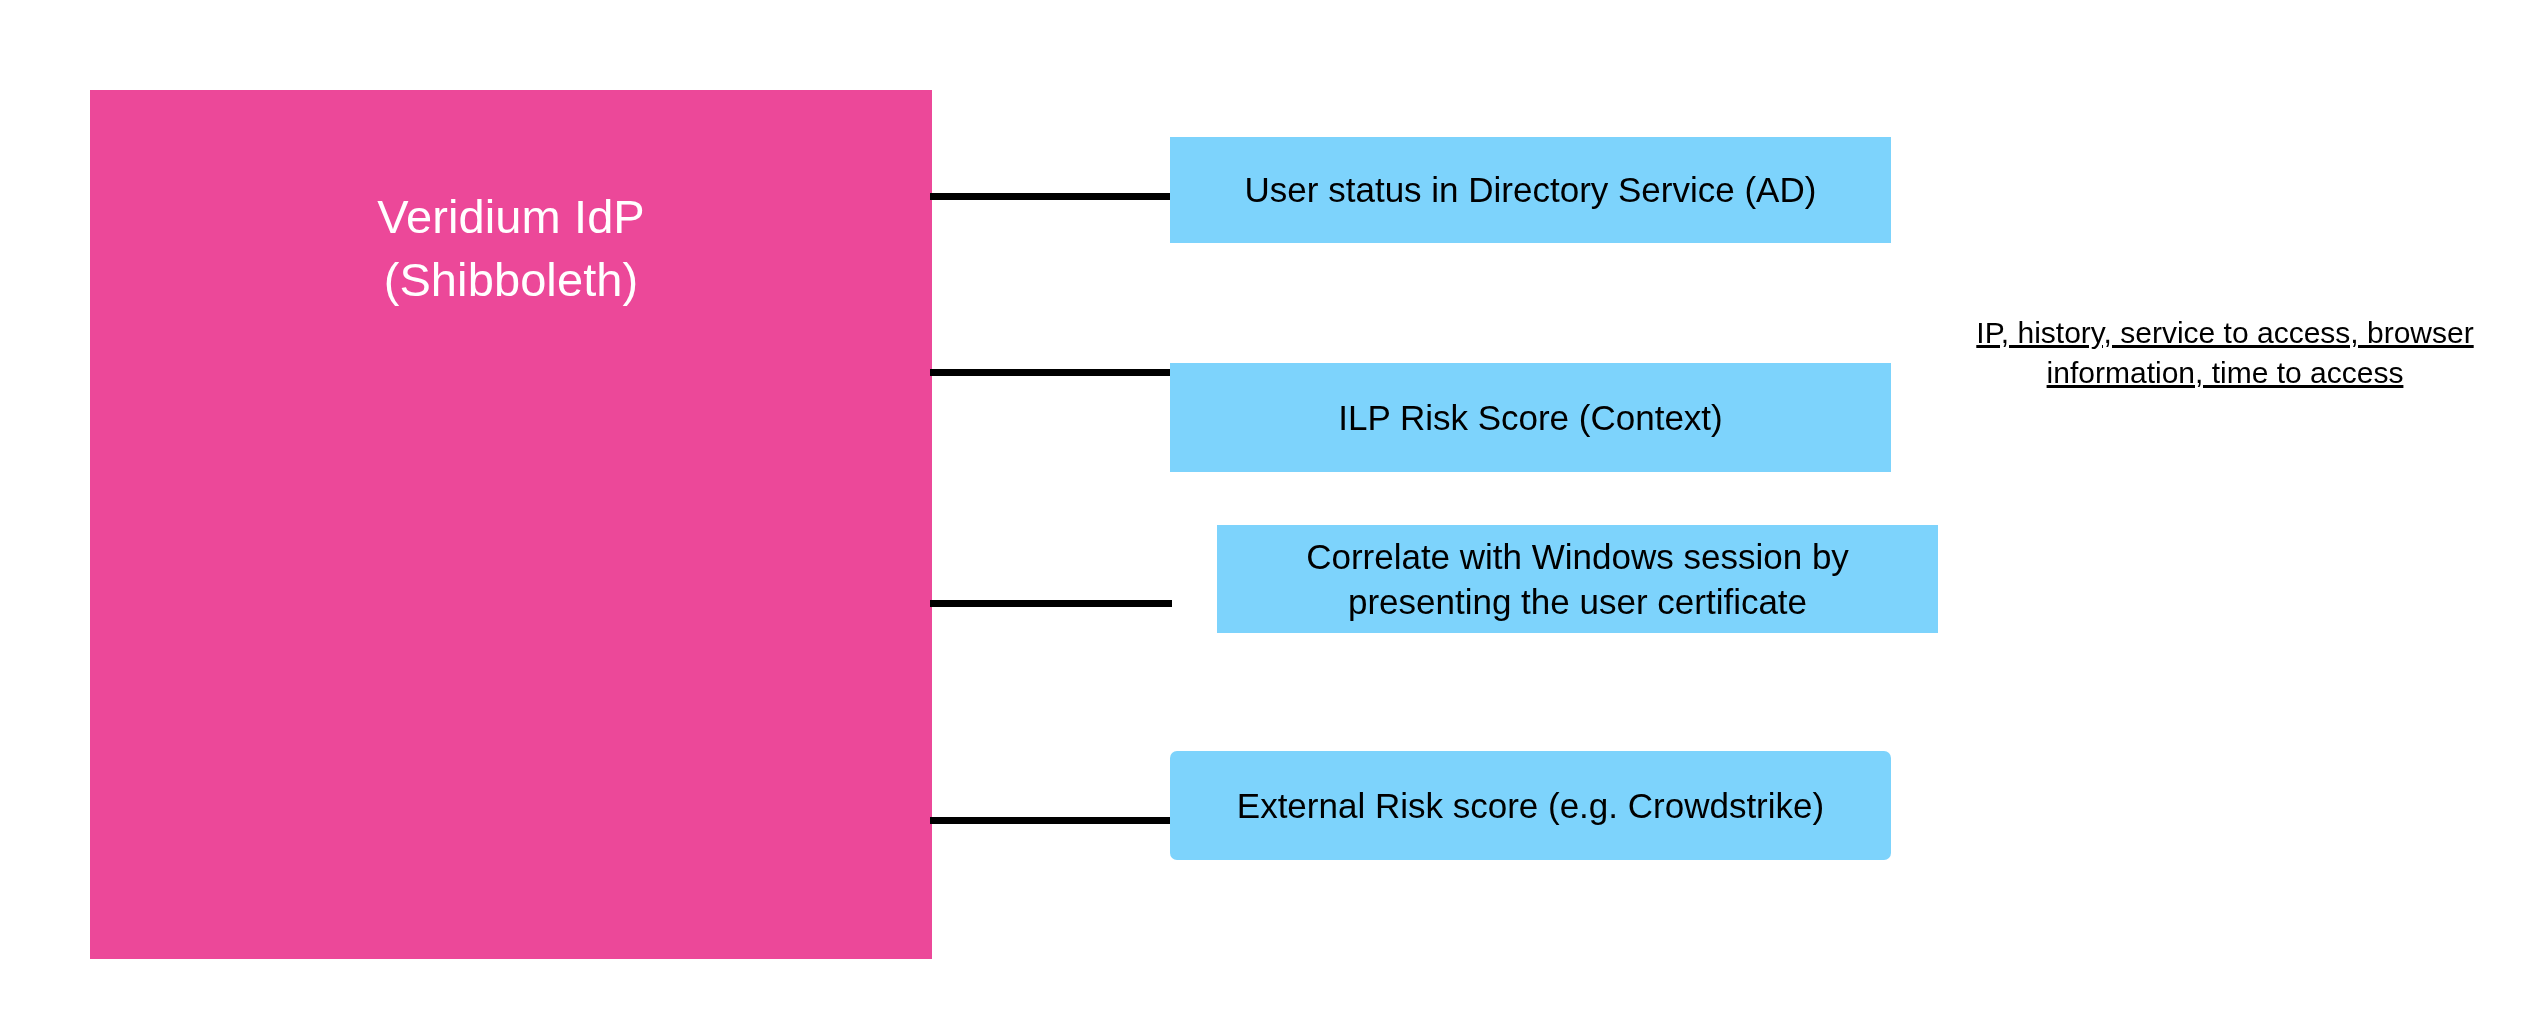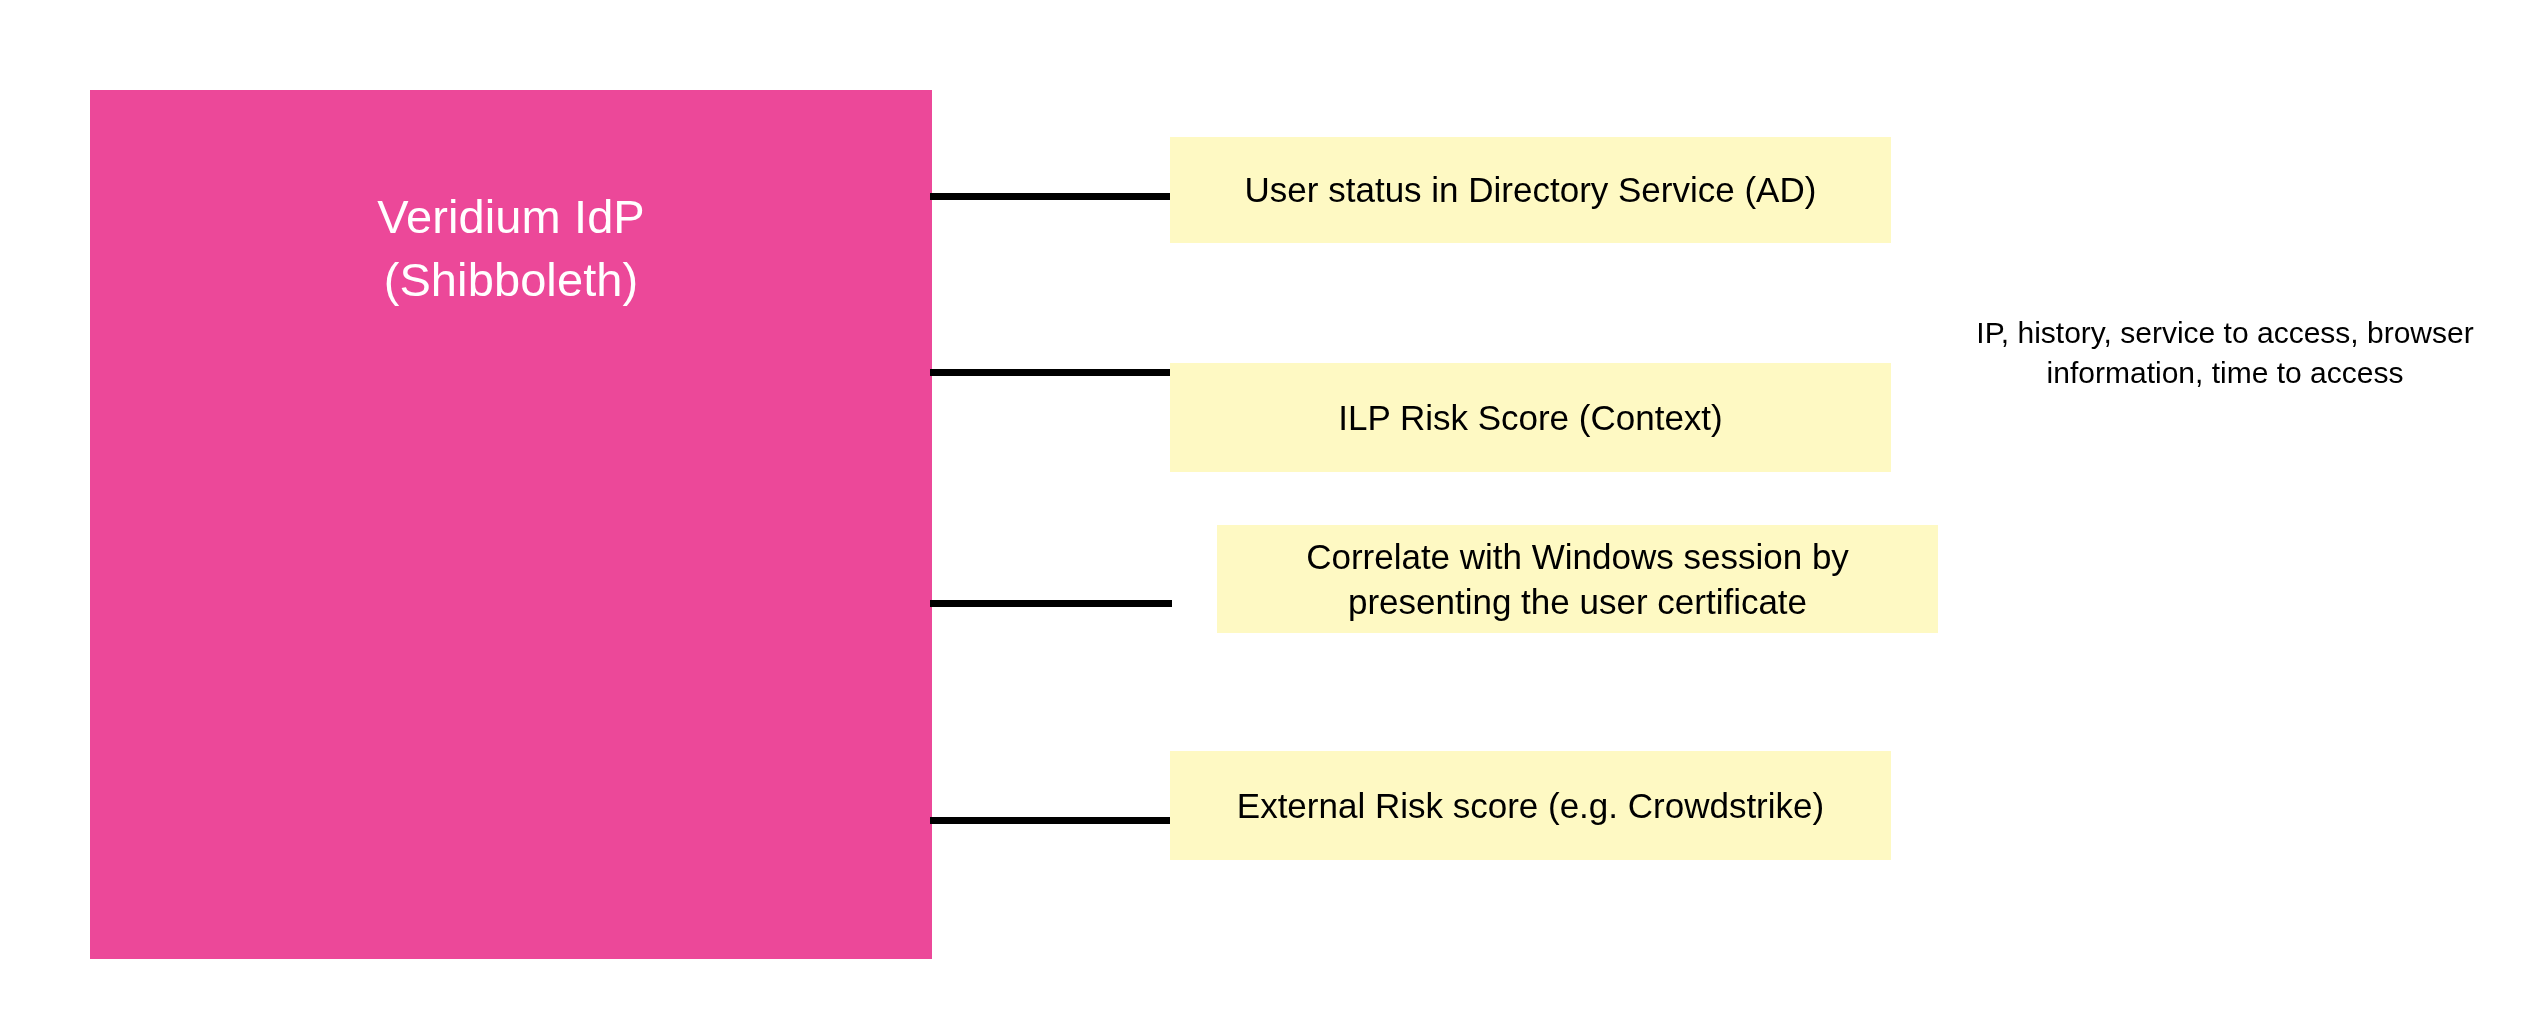--- a/index.html
+++ b/index.html
@@ -55,47 +55,48 @@
   .connector.c1 { top: 193px; }
   .connector.c2 { top: 369px; }
   .connector.c3 { top: 600px; }
   .connector.c4 { top: 817px; }
 
   
   .attr-box {
     position: absolute;
     left: 1170px;
     width: 721px;
-    background: #fef9c3;
+    background: #7dd3fc;
     box-sizing: border-box;
     display: flex;
     align-items: center;
     justify-content: center;
     text-align: center;
     color: #000000;
     font-size: 35px;
     line-height: 1.30;
     padding: 0 10px;
     white-space: pre-line;
   }
   .attr-box.b1 { top: 137px; height: 106px; }
   .attr-box.b2 { top: 318px; height: 109px; margin-top: 45px; }
   .attr-box.b3 { top: 525px; height: 108px; margin-left: 47px; }
-  .attr-box.b4 { top: 751px; height: 109px; }
+  .attr-box.b4 { top: 751px; height: 109px; border-radius: 7px; }
 
   
   .annotation {
     position: absolute;
     left: 1955px;
     top: 313px;
     width: 540px;
     text-align: center;
     color: #000000;
     font-size: 30px;
     line-height: 1.34;
+    text-decoration: underline;
   }
 </style>
 </head>
 <body>
 
 <div id="canvas">
 
   <div class="idp-box">
     <div class="idp-label">Veridium IdP
 (Shibboleth)</div>

